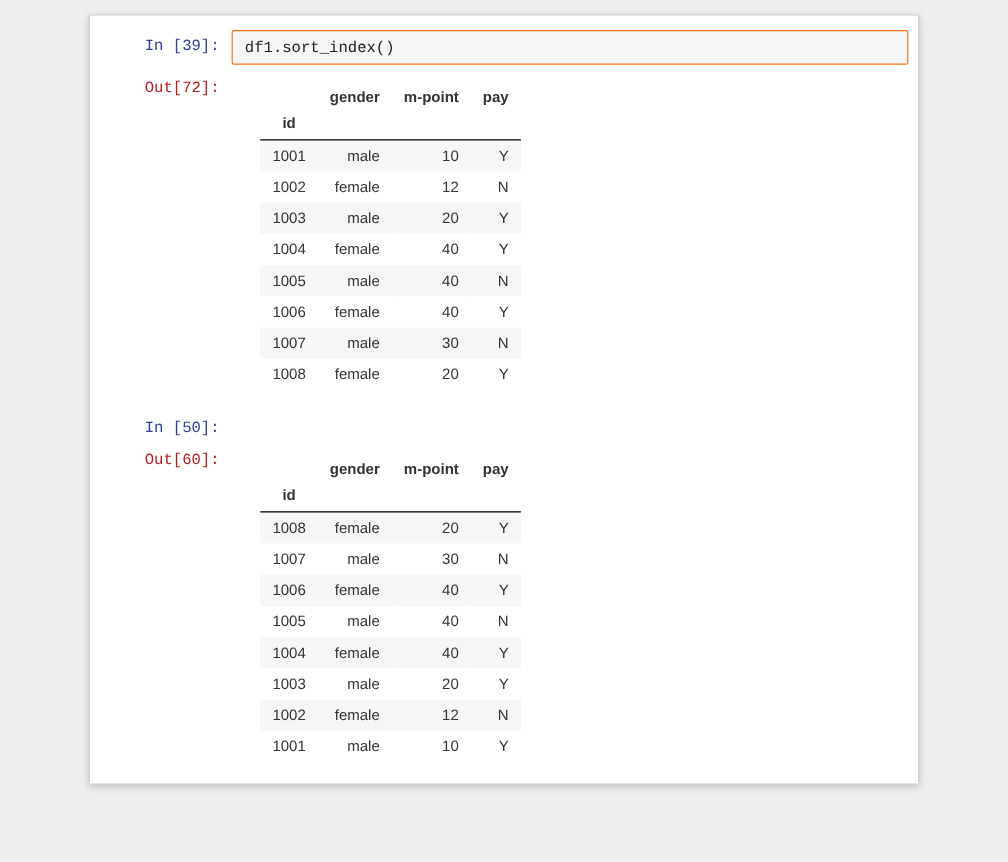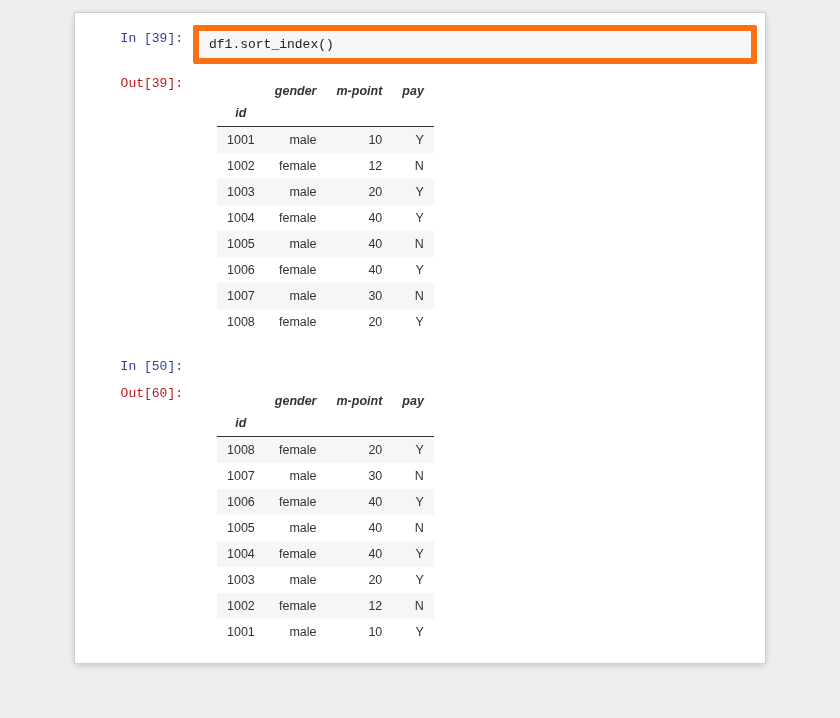--- a/index.html
+++ b/index.html
@@ -30,21 +30,21 @@
     text-align: right;
     padding: 6px 10px 0 0;
     font-family: "Courier New", monospace;
     font-size: 13px;
   }
   .prompt.in  { color: #303f9f; }
   .prompt.out { color: #b71c1c; }
   .code-area {
     flex: 1;
     background: #f6f6f6;
-    border: 6px solid #f97316;
+    border: 1px solid #f97316;
     border-radius: 2px;
     padding: 6px 10px;
     font-family: "Courier New", monospace;
     font-size: 13px;
     color: #222;
     white-space: pre;
   }
   .code-area .kw-false { color: #228B22; font-weight: bold; }
   .output-area {
     flex: 1;
@@ -55,21 +55,20 @@
     font-size: 12.5px;
     color: #333;
   }
   table.df th, table.df td {
     padding: 6px 10px;
     text-align: right;
   }
   table.df thead th {
     font-weight: bold;
     border-bottom: none;
-    font-style: italic;
   }
   table.df .index-name-row th {
     text-align: center;
     border-bottom: 1px solid #333;
     padding-top: 2px;
     padding-bottom: 6px;
   }
   table.df tbody th {
     text-align: right;
     font-weight: normal;
@@ -84,21 +83,21 @@
 <body>
 
 <div class="notebook">
 
   <div class="cell">
     <div class="prompt in">In  [39]:</div>
     <div class="code-area"><span>df1.sort_index()</span></div>
   </div>
 
   <div class="cell">
-    <div class="prompt out">Out[39]:</div>
+    <div class="prompt out">Out[72]:</div>
     <div class="output-area">
       <table class="df">
         <thead>
           <tr>
             <th></th>
             <th class="col-gender">gender</th>
             <th class="col-mpoint">m-point</th>
             <th class="col-pay">pay</th>
           </tr>
           <tr class="index-name-row">

